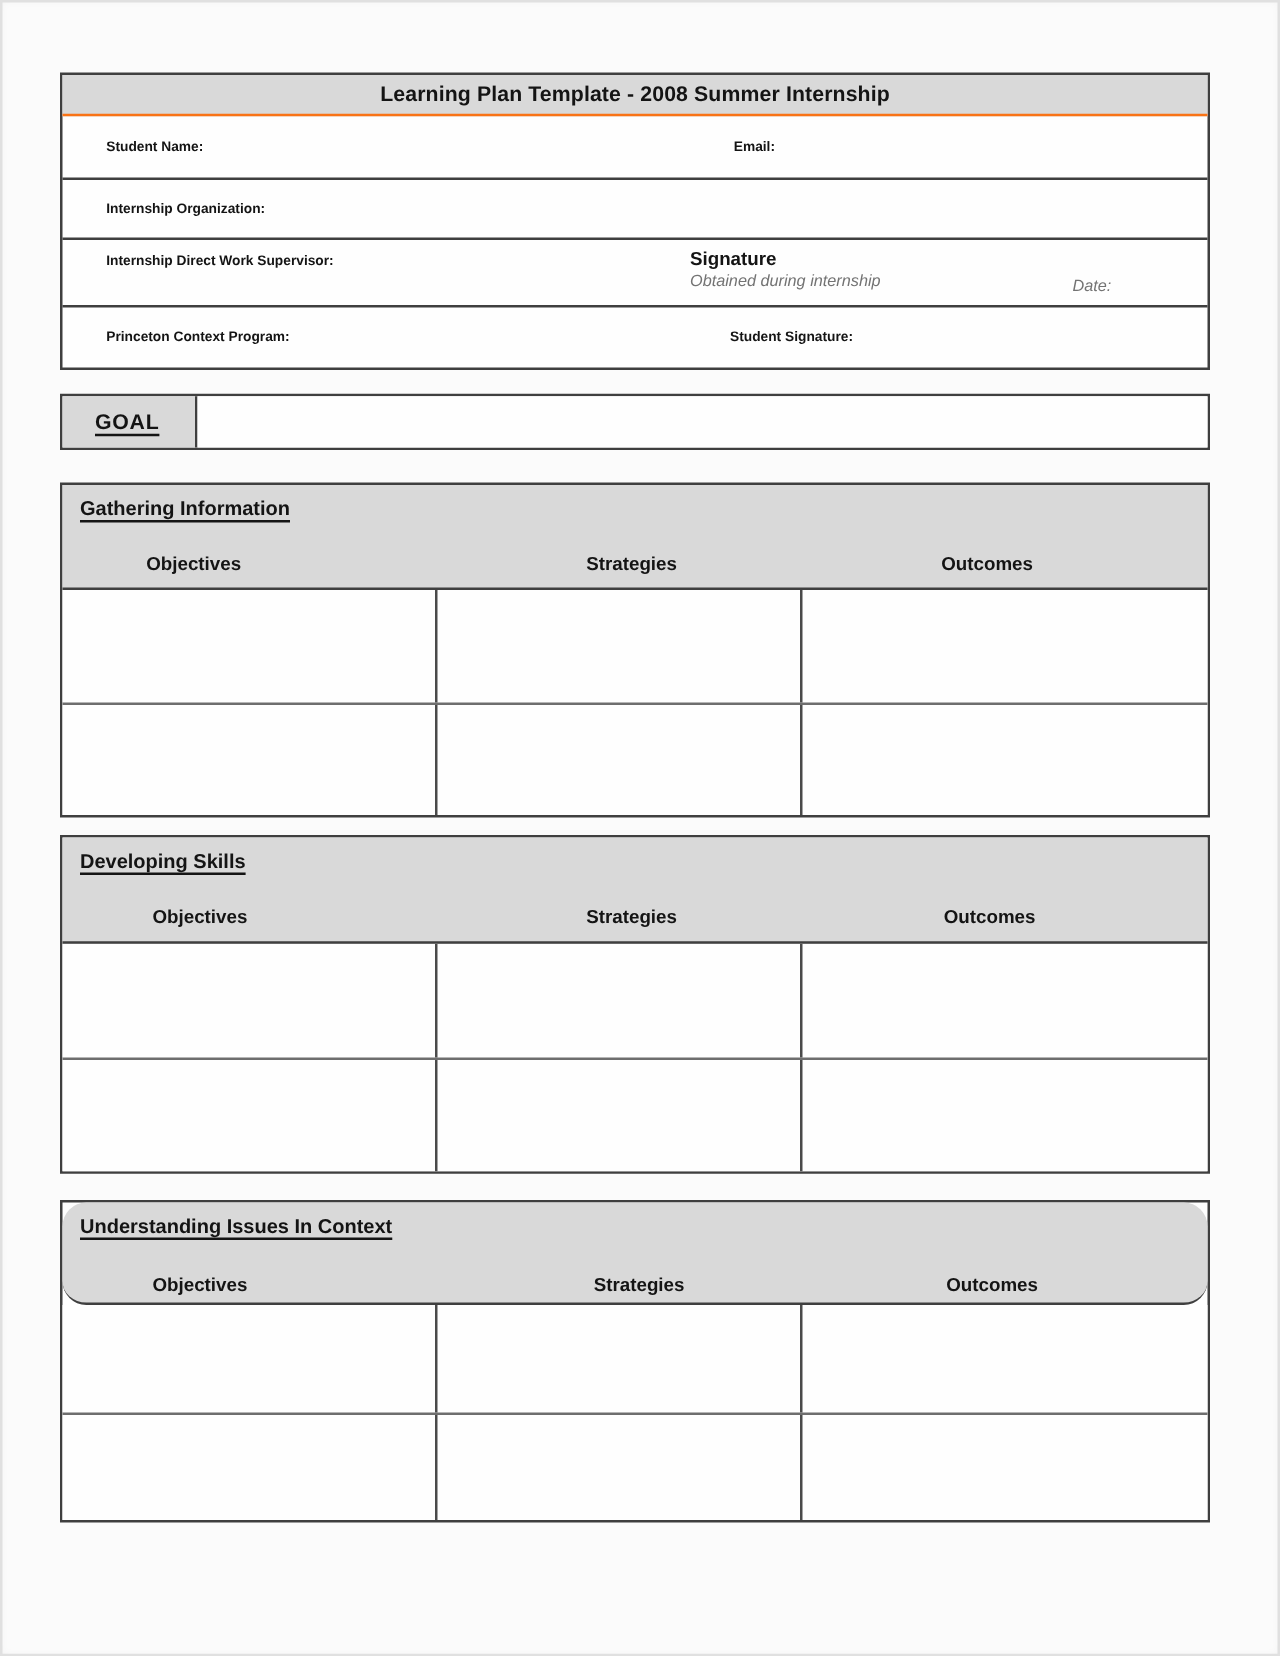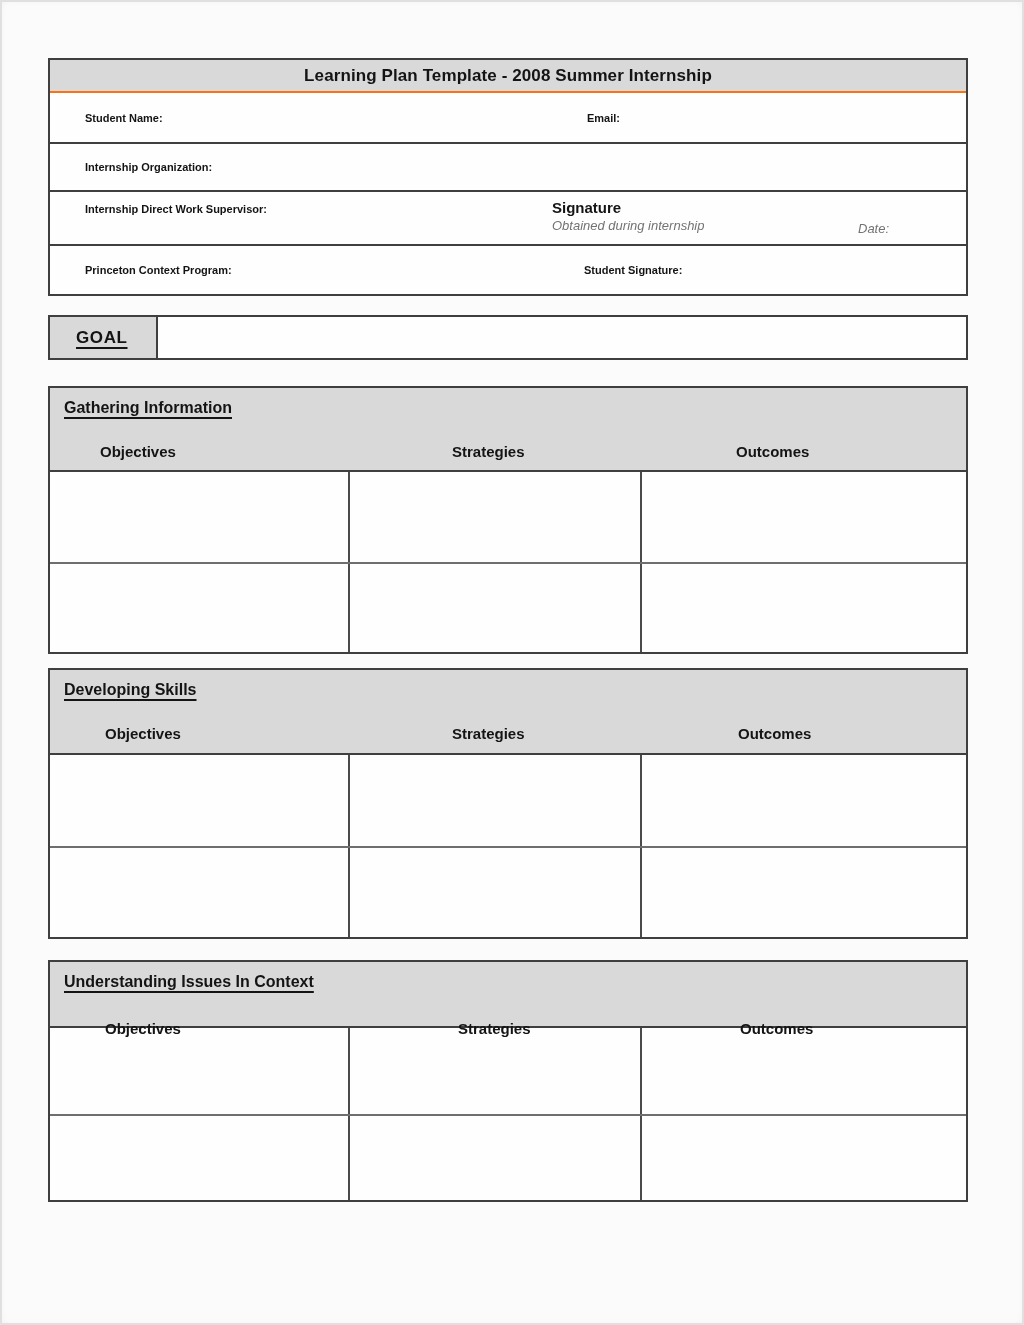--- a/index.html
+++ b/index.html
@@ -60,21 +60,21 @@
     border-bottom: 2px solid #3f3f3f;
   }
   .section-title {
     position: absolute; top: 11px; left: 14px;
     font-weight: 700; font-size: 16px;
     text-decoration: underline; text-decoration-thickness: 2px; text-underline-offset: 4px;
     white-space: nowrap;
   }
   .col-h {
     position: absolute; top: 55px;
-    font-weight: 700; font-size: 15px; white-space: nowrap;
+    font-weight: 700; font-size: 15px; white-space: nowrap; margin-left: 17px;
   }
   .col-h.lower { top: 58px; }
   .trow {
     display: grid; grid-template-columns: 300px 292px 1fr;
     background: #fefefe;
   }
   .trow + .trow { border-top: 2px solid #6e6e6e; }
   .cell { border-right: 2px solid #4a4a4a; }
   .cell:last-child { border-right: none; }
 </style>
@@ -149,21 +149,21 @@
     <div class="cell"></div>
   </div>
   <div class="trow" style="height:91px;">
     <div class="cell"></div>
     <div class="cell"></div>
     <div class="cell"></div>
   </div>
 </div>
 
 <div class="block" style="top:960px;">
-  <div class="section-header" style="height:66px;">
+  <div class="section-header" style="height:82px;border-radius:19px;">
     <span class="section-title">Understanding Issues In Context</span>
     <span class="col-h lower" style="left:55px;">Objectives</span>
     <span class="col-h lower" style="left:408px;">Strategies</span>
     <span class="col-h lower" style="left:690px;">Outcomes</span>
   </div>
   <div class="trow" style="height:86px;">
     <div class="cell"></div>
     <div class="cell"></div>
     <div class="cell"></div>
   </div>

